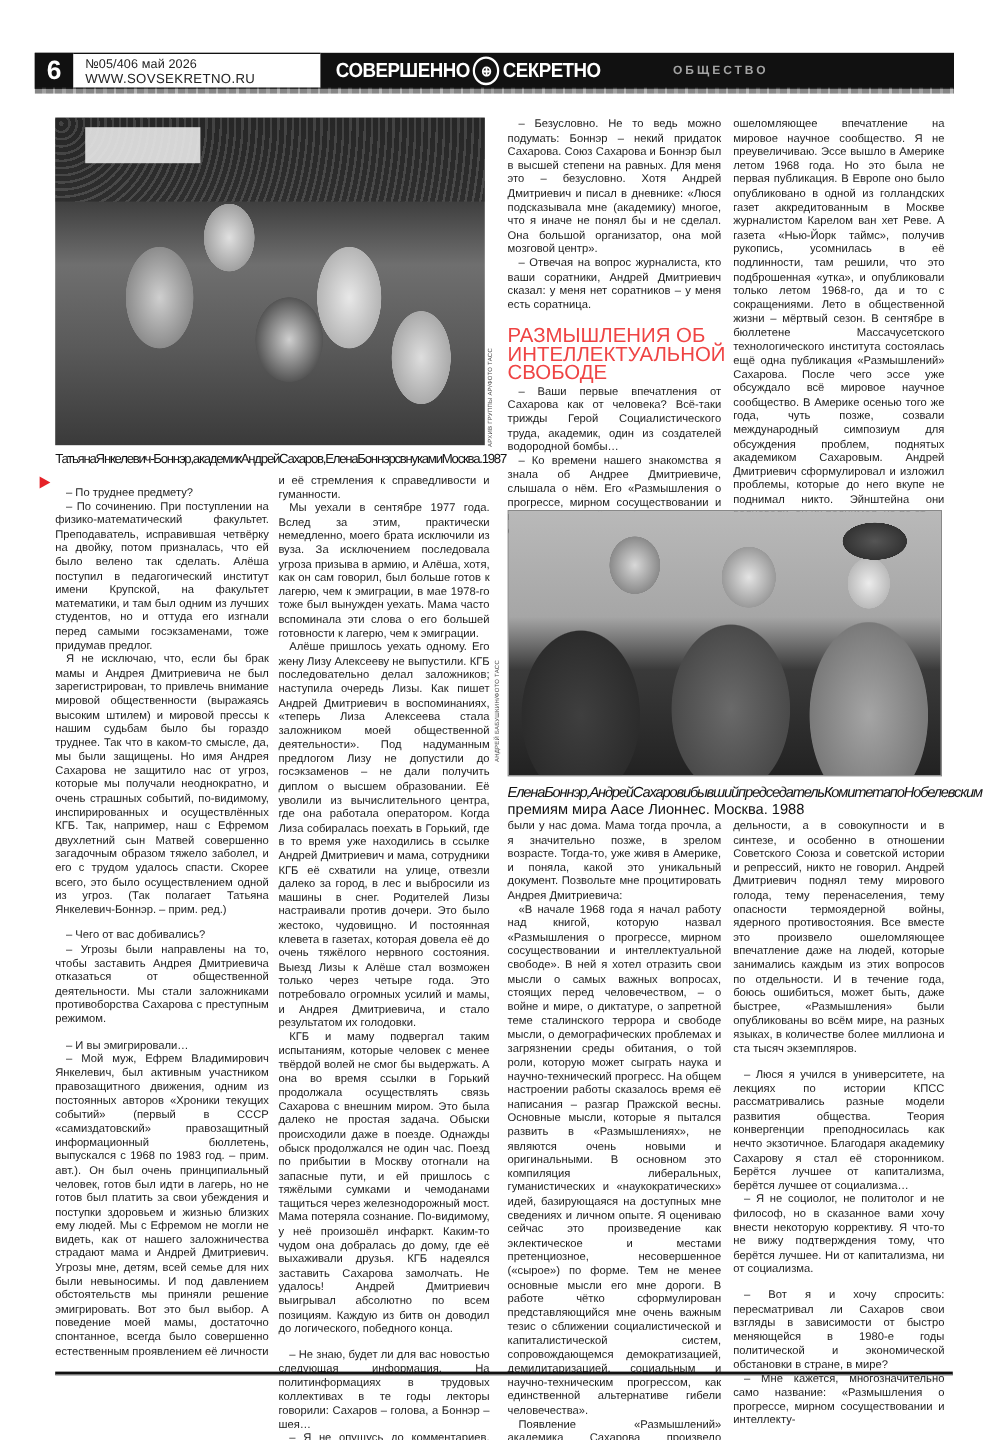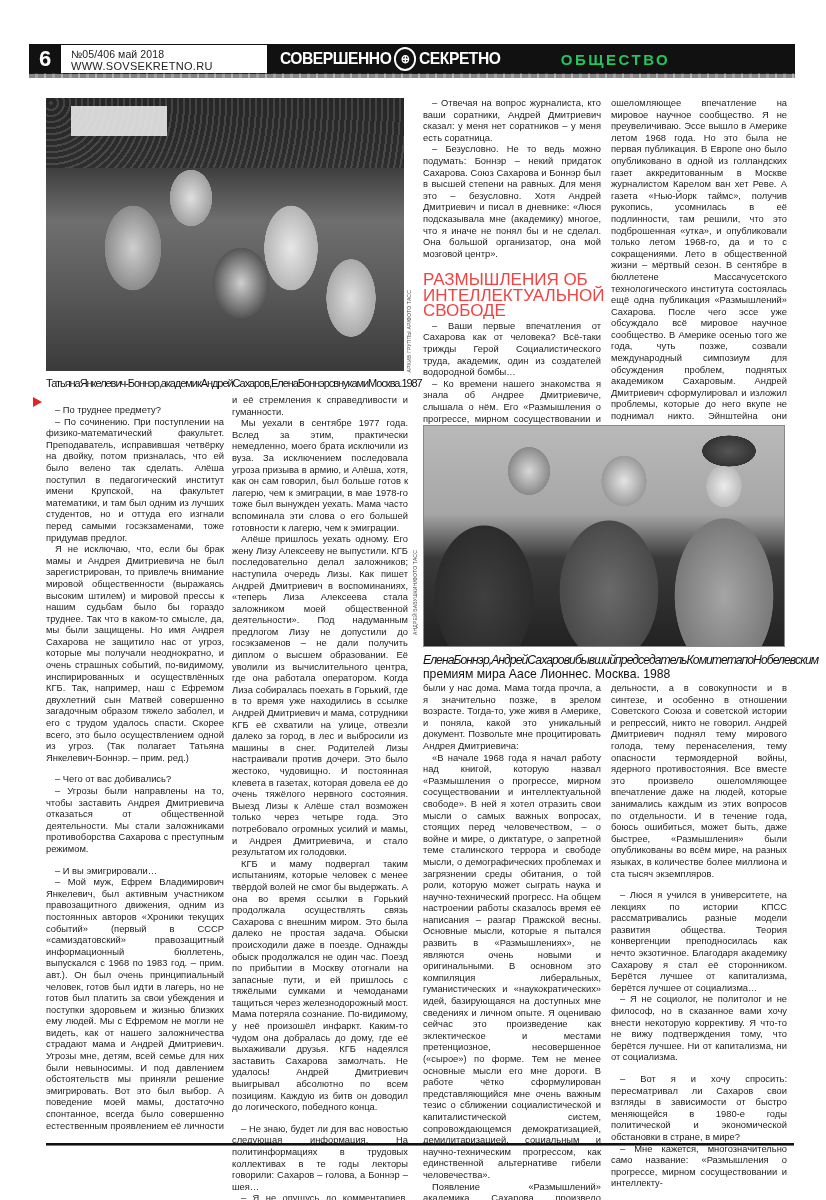--- a/index.html
+++ b/index.html
@@ -7,21 +7,21 @@
   body { position: relative; font-family: "Liberation Sans", "DejaVu Sans", sans-serif; color: #1a1a1a; }
 
   
   .masthead { position: absolute; left: 29px; top: 44px; width: 766px; height: 30px; background: #111; display: flex; align-items: stretch; }
   .page-num { width: 32px; background: #111; color: #fff; font-weight: bold; font-size: 22px; display: flex; align-items: center; justify-content: center; font-family: "Liberation Sans", sans-serif; }
   .issue-box { width: 206px; background: #fff; padding: 3px 0 0 10px; border-top: 1px solid #111; border-bottom: 1px solid #111; }
   .issue-line { font-size: 10.5px; line-height: 12px; color: #222; letter-spacing: 0.1px; }
   .issue-line.url { font-size: 11px; letter-spacing: 0.3px; }
   .brand { display: flex; align-items: center; padding-left: 14px; color: #fff; font-weight: bold; font-size: 17px; font-family: "Liberation Sans", sans-serif; letter-spacing: -0.5px; transform: scaleX(0.92); transform-origin: left center; }
   .brand .emblem { width: 24px; height: 24px; border: 2px solid #fff; border-radius: 50%; margin: 0 3px; display: inline-flex; align-items: center; justify-content: center; font-size: 12px; }
-  .section-label { color: #22c55e; font-weight: bold; font-size: 15px; letter-spacing: 2.5px; display: flex; align-items: center; padding-left: 40px; }
+  .section-label { color: #a3a3a3; font-weight: bold; font-size: 10px; letter-spacing: 2.5px; display: flex; align-items: center; padding-left: 40px; }
   .torn-edge { position: absolute; left: 29px; top: 73px; width: 766px; height: 5px; background:
       repeating-linear-gradient(90deg, #222 0 6px, #555 6px 9px, #222 9px 15px, #777 15px 17px); opacity: .55; }
 
   
   .photo { position: absolute; overflow: hidden; }
   .photo1 { left: 46px; top: 98px; width: 358px; height: 273px; background:
       radial-gradient(ellipse 40px 60px at 87px 150px, #cfcfcf 0%, #8c8c8c 70%, transparent 71%),
       radial-gradient(ellipse 30px 40px at 145px 100px, #e0e0e0 0%, #a0a0a0 70%, transparent 71%),
       radial-gradient(ellipse 40px 50px at 195px 185px, #cfcfcf 0%, #555 70%, transparent 71%),
       radial-gradient(ellipse 38px 60px at 245px 150px, #e8e8e8 0%, #b5b5b5 70%, transparent 71%),
@@ -63,21 +63,21 @@
   .subhead { font-size: 17px; line-height: 15.5px; color: #ef4444; margin: 12px 0 2px 0; letter-spacing: 0px; text-align: left; font-weight: normal; }
 
   .bottom-rule { position: absolute; left: 46px; top: 1143px; width: 748px; height: 3px; background: #111; border-bottom: 1px solid #777; }
 </style>
 </head>
 <body>
 
 <div class="masthead">
   <div class="page-num">6</div>
   <div class="issue-box">
-    <div class="issue-line">№05/406   май 2018</div>
+    <div class="issue-line">№05/406   май 2026</div>
     <div class="issue-line url">WWW.SOVSEKRETNO.RU</div>
   </div>
   <div class="brand">
     <span>СОВЕРШЕННО</span>
     <span class="emblem">⊕</span>
     <span>СЕКРЕТНО</span>
   </div>
   <div class="section-label">ОБЩЕСТВО</div>
 </div>
 <div class="torn-edge"></div>
@@ -104,22 +104,22 @@
   <p class="noind">и её стремления к справедливости и гуманности.</p>
   <p>Мы уехали в сентябре 1977 года. Вслед за этим, практически немедленно, моего брата исключили из вуза. За исключением последовала угроза призыва в армию, и Алёша, хотя, как он сам говорил, был больше готов к лагерю, чем к эмиграции, в мае 1978-го тоже был вынужден уехать. Мама часто вспоминала эти слова о его большей готовности к лагерю, чем к эмиграции.</p>
   <p>Алёше пришлось уехать одному. Его жену Лизу Алексееву не выпустили. КГБ последовательно делал заложников; наступила очередь Лизы. Как пишет Андрей Дмитриевич в воспоминаниях, «теперь Лиза Алексеева стала заложником моей общественной деятельности». Под надуманным предлогом Лизу не допустили до госэкзаменов – не дали получить диплом о высшем образовании. Её уволили из вычислительного центра, где она работала оператором. Когда Лиза собиралась поехать в Горький, где в то время уже находились в ссылке Андрей Дмитриевич и мама, сотрудники КГБ её схватили на улице, отвезли далеко за город, в лес и выбросили из машины в снег. Родителей Лизы настраивали против дочери. Это было жестоко, чудовищно. И постоянная клевета в газетах, которая довела её до очень тяжёлого нервного состояния. Выезд Лизы к Алёше стал возможен только через четыре года. Это потребовало огромных усилий и мамы, и Андрея Дмитриевича, и стало результатом их голодовки.</p>
   <p>КГБ и маму подвергал таким испытаниям, которые человек с менее твёрдой волей не смог бы выдержать. А она во время ссылки в Горький продолжала осуществлять связь Сахарова с внешним миром. Это была далеко не простая задача. Обыски происходили даже в поезде. Однажды обыск продолжался не один час. Поезд по прибытии в Москву отогнали на запасные пути, и ей пришлось с тяжёлыми сумками и чемоданами тащиться через железнодорожный мост. Мама потеряла сознание. По-видимому, у неё произошёл инфаркт. Каким-то чудом она добралась до дому, где её выхаживали друзья. КГБ надеялся заставить Сахарова замолчать. Не удалось! Андрей Дмитриевич выигрывал абсолютно по всем позициям. Каждую из битв он доводил до логического, победного конца.</p>
   <p class="gap">– Не знаю, будет ли для вас новостью следующая информация. На политинформациях в трудовых коллективах в те годы лекторы говорили: Сахаров – голова, а Боннэр – шея…</p>
   <p>– Я не опущусь до комментариев, настолько это смехотворно.</p>
 </div>
 <div class="credit credit2">АНДРЕЙ БАБУШКИН/ФОТО ТАСС</div>
 
 <div class="col col3">
+  <p>– Безусловно. Не то ведь можно подумать: Боннэр – некий придаток Сахарова. Союз Сахарова и Боннэр был в высшей степени на равных. Для меня это – безусловно. Хотя Андрей Дмитриевич и писал в дневнике: «Люся подсказывала мне (академику) многое, что я иначе не понял бы и не сделал. Она большой организатор, она мой мозговой центр».</p>
   <p>– Отвечая на вопрос журналиста, кто ваши соратники, Андрей Дмитриевич сказал: у меня нет соратников – у меня есть соратница.</p>
-  <p>– Безусловно. Не то ведь можно подумать: Боннэр – некий придаток Сахарова. Союз Сахарова и Боннэр был в высшей степени на равных. Для меня это – безусловно. Хотя Андрей Дмитриевич и писал в дневнике: «Люся подсказывала мне (академику) многое, что я иначе не понял бы и не сделал. Она большой организатор, она мой мозговой центр».</p>
   <h2 class="subhead">РАЗМЫШЛЕНИЯ ОБ ИНТЕЛЛЕКТУАЛЬНОЙ СВОБОДЕ</h2>
   <p>– Ваши первые впечатления от Сахарова как от человека? Всё-таки трижды Герой Социалистического труда, академик, один из создателей водородной бомбы…</p>
   <p>– Ко времени нашего знакомства я знала об Андрее Дмитриевиче, слышала о нём. Его «Размышления о прогрессе, мирном сосуществовании и интеллектуальной свободе» ходили в самиздате,</p>
 </div>
 
 <div class="col col4">
   <p class="noind">ошеломляющее впечатление на мировое научное сообщество. Я не преувеличиваю. Эссе вышло в Америке летом 1968 года. Но это была не первая публикация. В Европе оно было опубликовано в одной из голландских газет аккредитованным в Москве журналистом Карелом ван хет Реве. А газета «Нью-Йорк таймс», получив рукопись, усомнилась в её подлинности, там решили, что это подброшенная «утка», и опубликовали только летом 1968-го, да и то с сокращениями. Лето в общественной жизни – мёртвый сезон. В сентябре в бюллетене Массачусетского технологического института состоялась ещё одна публикация «Размышлений» Сахарова. После чего эссе уже обсуждало всё мировое научное сообщество. В Америке осенью того же года, чуть позже, созвали международный симпозиум для обсуждения проблем, поднятых академиком Сахаровым. Андрей Дмитриевич сформулировал и изложил проблемы, которые до него вкупе не поднимал никто. Эйнштейна они волновали, он их поднимал, но по от-</p>
 </div>
 
 <div class="photo photo2"></div>

